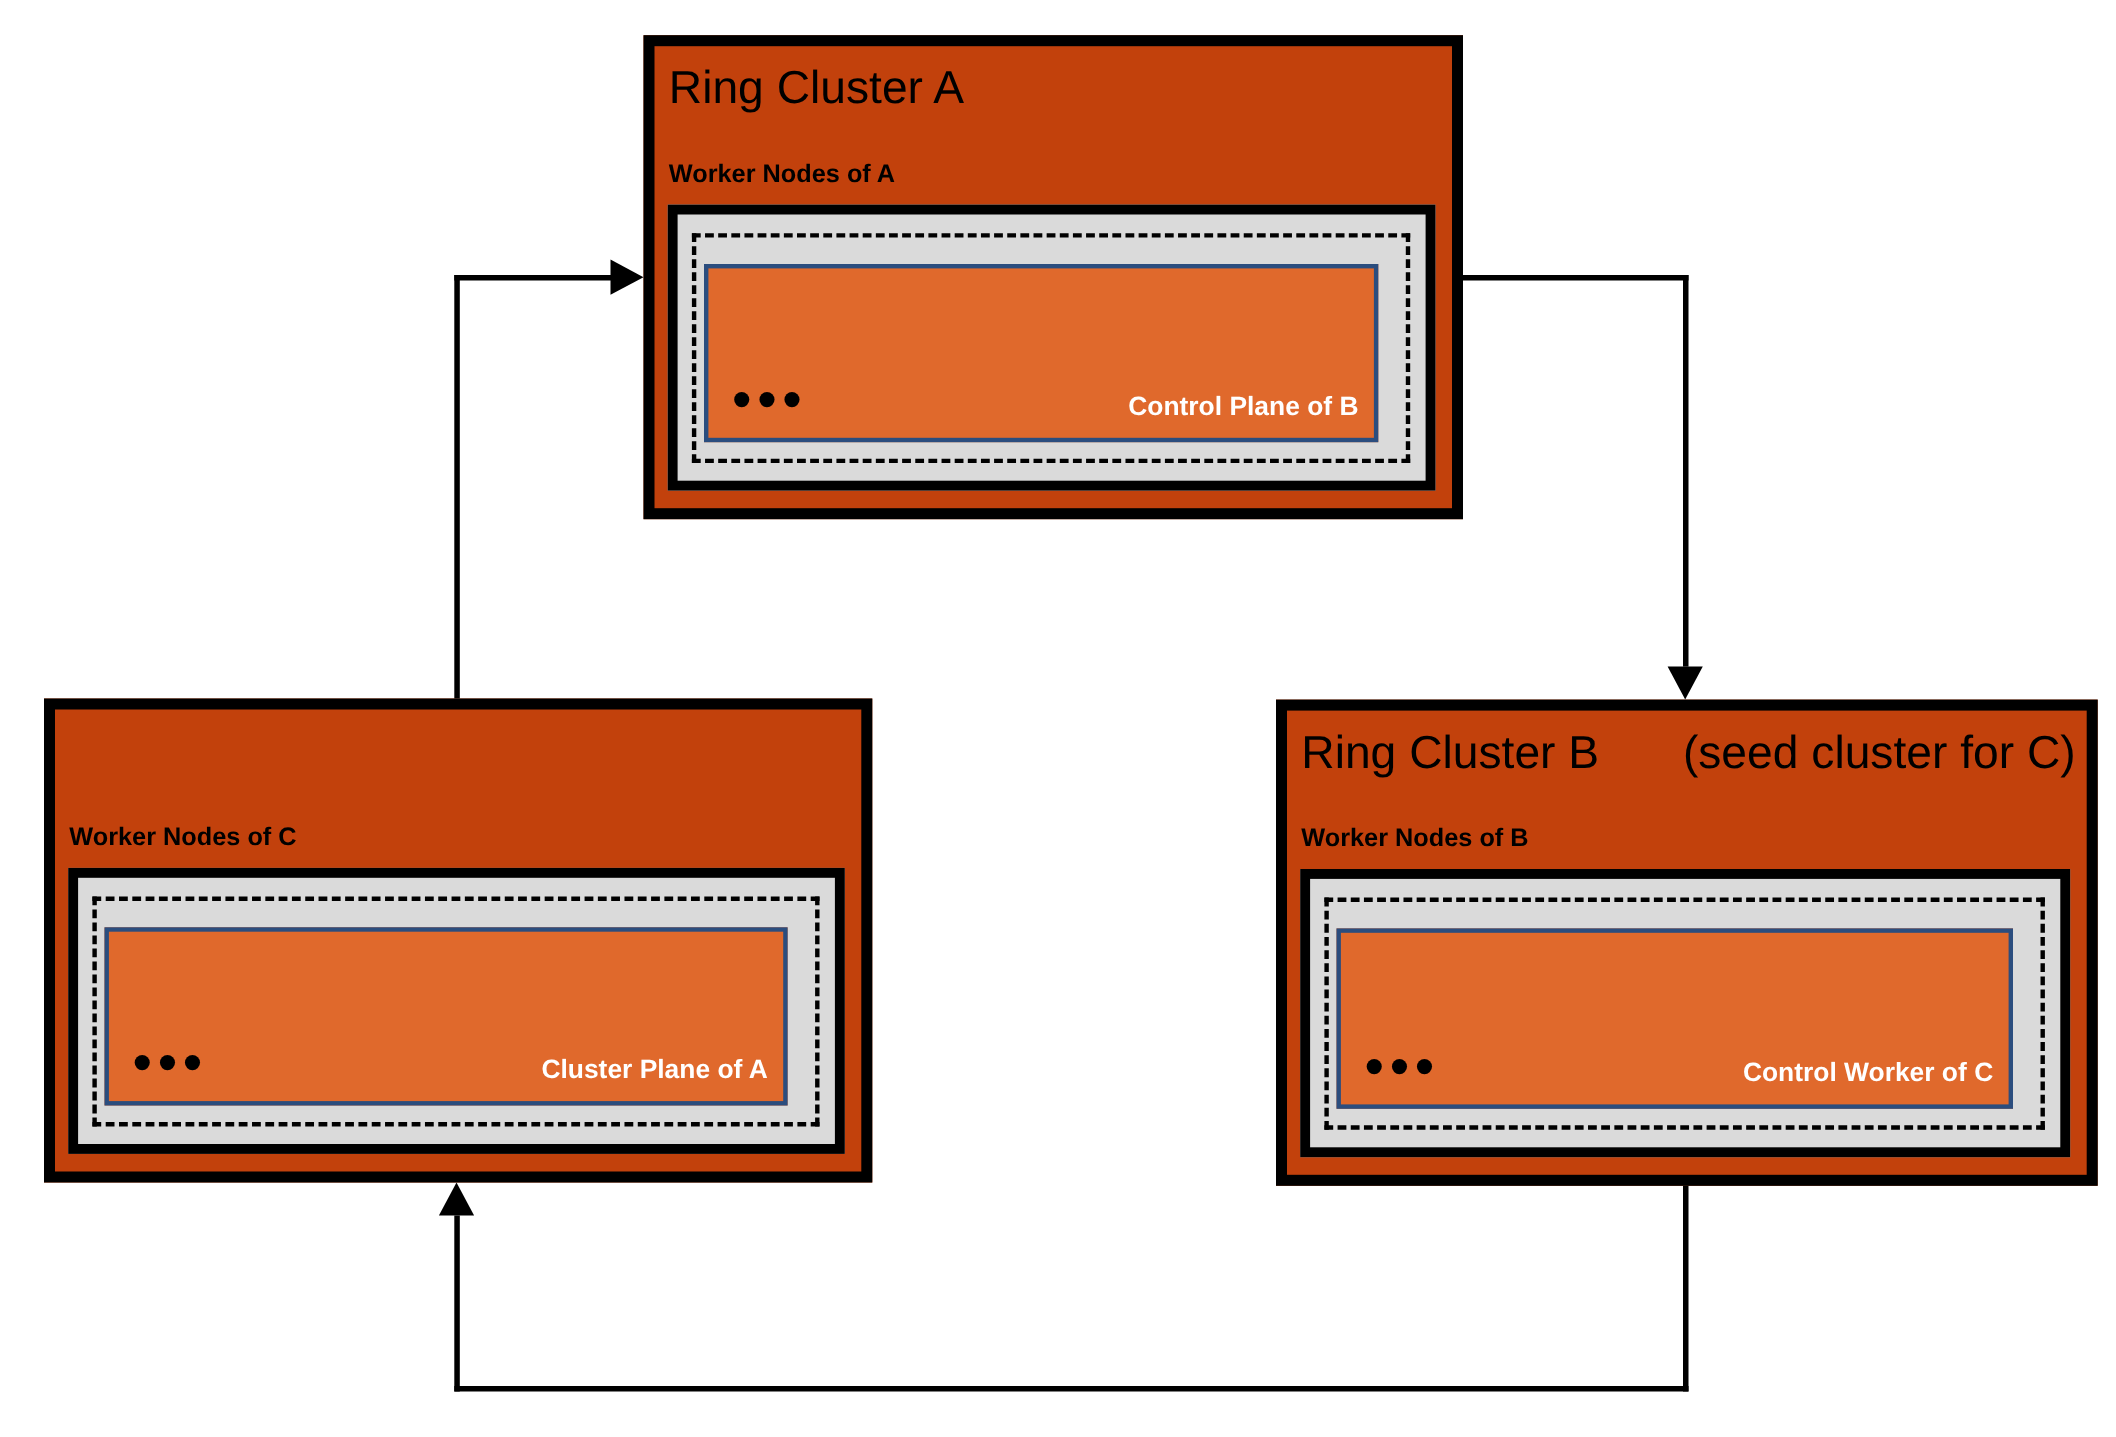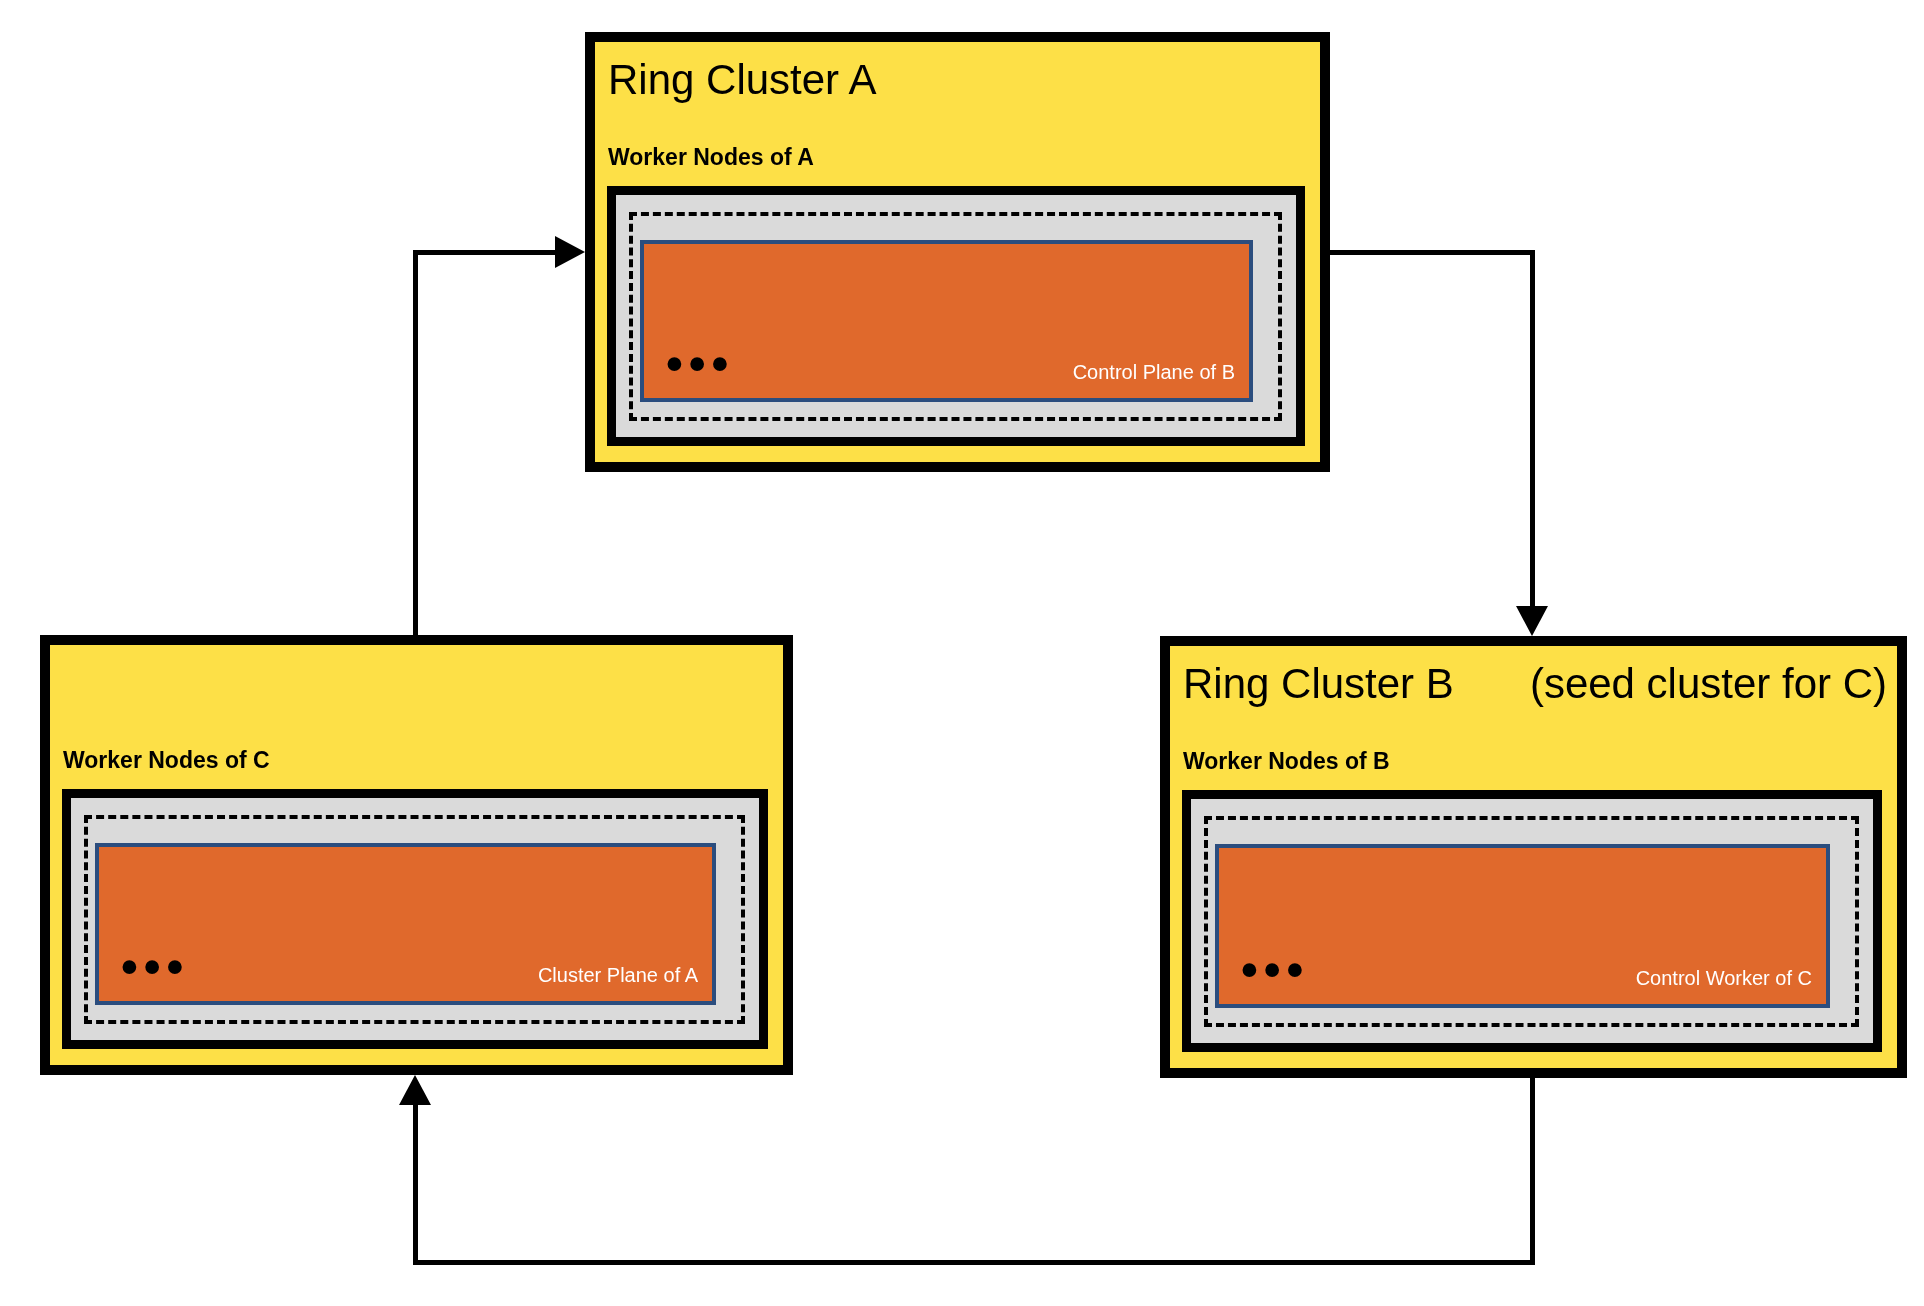--- a/index.html
+++ b/index.html
@@ -9,21 +9,21 @@
     height: 1306px;
     background: #ffffff;
     font-family: "Liberation Sans", sans-serif;
     overflow: hidden;
   }
 
   
   .cluster {
     position: absolute;
     box-sizing: border-box;
-    background: #fde047;
+    background: #c2410c;
     border: 10px solid #000000;
   }
   .title-row {
     position: absolute;
     left: 13px;
     right: 10px;
     top: 14px;
     display: flex;
     justify-content: space-between;
     align-items: baseline;
@@ -77,22 +77,22 @@
     font-size: 48px;
     font-weight: bold;
     letter-spacing: 6px;
     line-height: 48px;
     color: #000000;
   }
   .cp-label {
     position: absolute;
     right: 14px;
     bottom: 14px;
-    font-size: 20px;
-    font-weight: normal;
+    font-size: 24px;
+    font-weight: bold;
     color: #ffffff;
     white-space: nowrap;
   }
 
   
   .seg { position: absolute; background: #000000; }
   .head { position: absolute; width: 0; height: 0; }
   .head-right {
     border-left: 30px solid #000000;
     border-top: 16px solid transparent;

